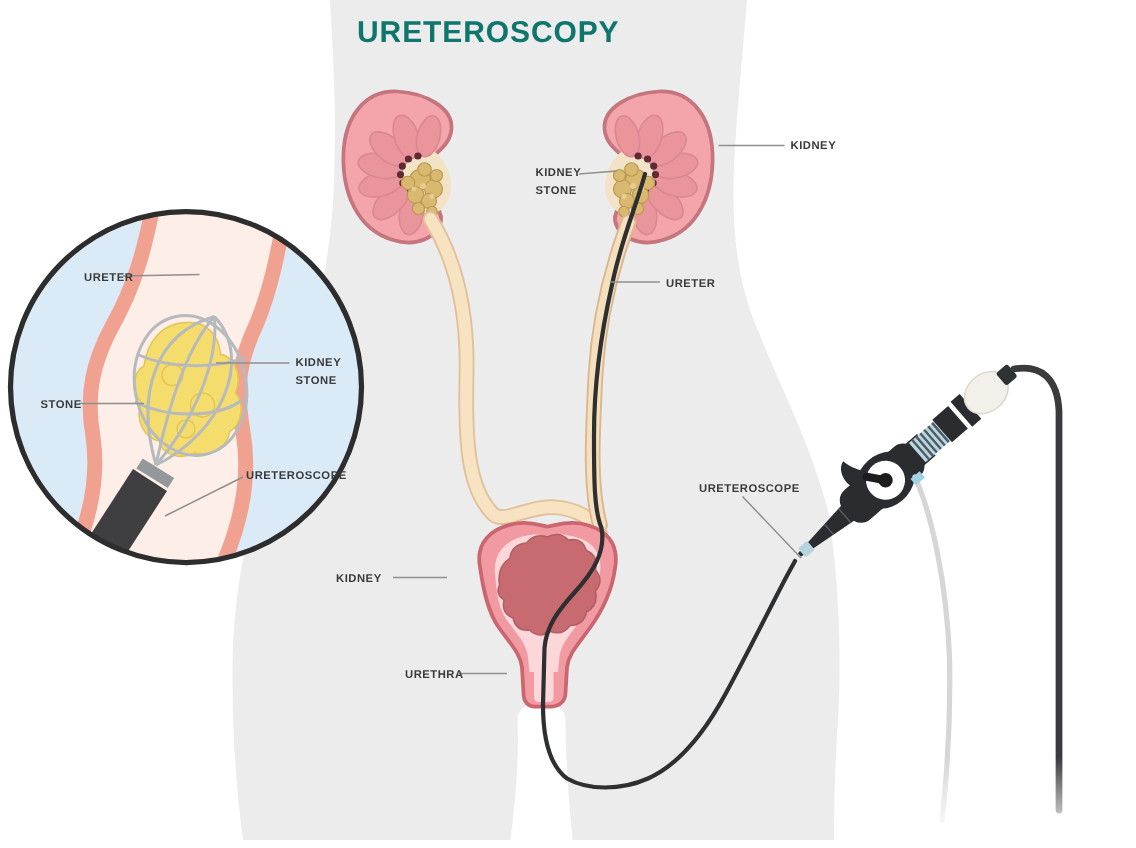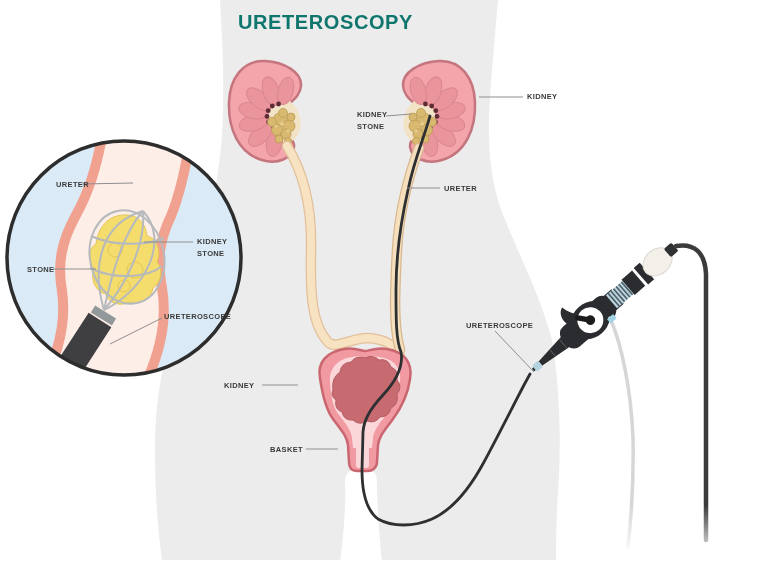--- a/index.html
+++ b/index.html
@@ -166,20 +166,20 @@
     <line x1="162" y1="318" x2="110" y2="344"></line>
   </g>
 </svg>
 
 <div class="title">URETEROSCOPY</div>
 
 <div class="lbl" style="left:527px;top:91px">KIDNEY</div>
 <div class="lbl wrap" style="left:357px;top:109px">KIDNEY STONE</div>
 <div class="lbl" style="left:444px;top:183px">URETER</div>
 <div class="lbl" style="left:224px;top:380px">KIDNEY</div>
-<div class="lbl" style="left:270px;top:444px">BASKET</div>
+<div class="lbl" style="left:270px;top:444px">URETHRA</div>
 <div class="lbl" style="left:466px;top:320px">URETEROSCOPE</div>
 
 <div class="lbl" style="left:56px;top:179px">URETER</div>
 <div class="lbl wrap" style="left:197px;top:236px">KIDNEY STONE</div>
 <div class="lbl" style="left:27px;top:264px">STONE</div>
 <div class="lbl" style="left:164px;top:311px">URETEROSCOPE</div>
 </div>
 
 </body></html>

